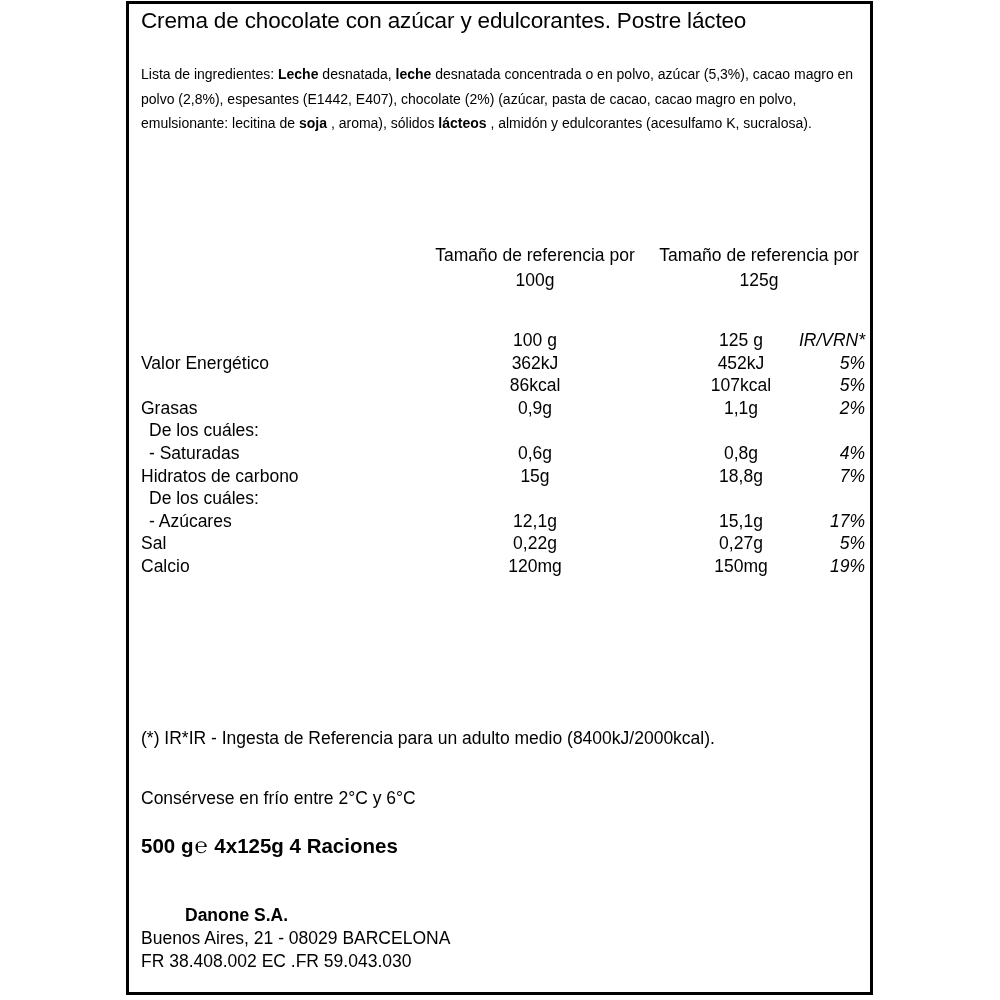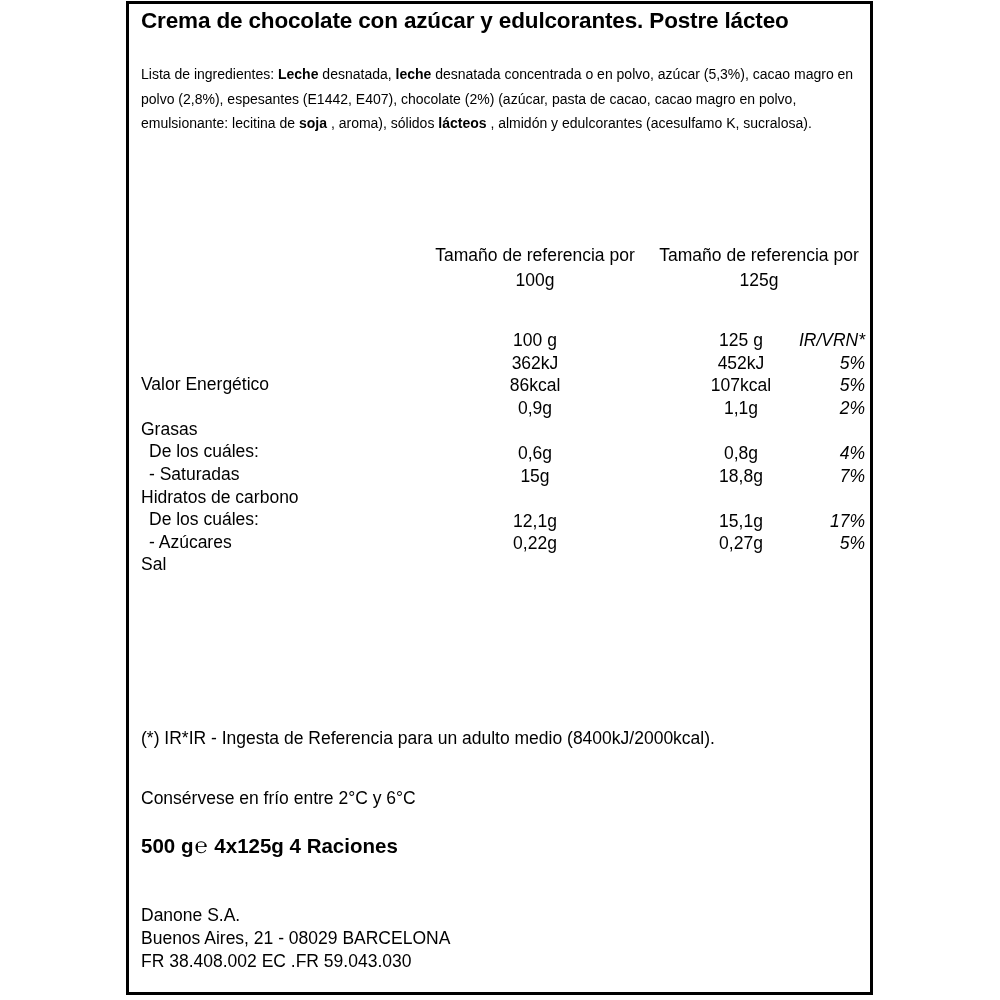--- a/index.html
+++ b/index.html
@@ -32,21 +32,21 @@
     width: 100%;
     height: 100%;
   }
 
   .product-title {
     position: absolute;
     left: 12px;
     top: 3px;
     width: 725px;
     font-size: 22.5px;
-    font-weight: bold;
+    font-weight: normal;
     letter-spacing: -0.15px;
     white-space: nowrap;
     line-height: 28px;
   }
 
   .ingredients {
     position: absolute;
     left: 12px;
     top: 58px;
     width: 722px;
@@ -87,21 +87,20 @@
     position: relative;
     height: 22.6px;
   }
   .nrow .lbl {
     position: absolute;
     left: 12px;
     top: 0;
     font-size: 17.5px;
     line-height: 22.6px;
     white-space: nowrap;
-    margin-top: 21px;
   }
   .nrow .lbl.indent1 { left: 20px; }
   .nrow .lbl.indent2 { left: 20px; }
   .nrow .v100 {
     position: absolute;
     left: 316px;
     width: 180px;
     top: 0;
     font-size: 17.5px;
     line-height: 22.6px;
@@ -163,22 +162,23 @@
   }
 
   .company {
     position: absolute;
     left: 12px;
     top: 900px;
     font-size: 17.5px;
     line-height: 23px;
   }
   .company .cname {
-    font-weight: normal;
-    white-space: nowrap;
+    font-weight: bold;
+    white-space: nowrap;
+    margin-left: 44px;
   }
   .company .caddr { white-space: nowrap; }
   .company .ccode { white-space: nowrap; }
 </style>
 </head>
 <body>
 
 <div id="label-panel">
   <div id="label-inner">
 
@@ -251,20 +251,26 @@
           <div class="v100">12,1g</div>
           <div class="v125">15,1g</div>
           <div class="vir">17%</div>
         </div>
         <div class="nrow">
           <div class="lbl">Sal</div>
           <div class="v100">0,22g</div>
           <div class="v125">0,27g</div>
           <div class="vir">5%</div>
         </div>
+        <div class="nrow">
+          <div class="lbl">Calcio</div>
+          <div class="v100">120mg</div>
+          <div class="v125">150mg</div>
+          <div class="vir">19%</div>
+        </div>
       </div>
 
     <div class="footnote">(*) IR*IR - Ingesta de Referencia para un adulto medio (8400kJ/2000kcal).</div>
 
     <div class="storage">Consérvese en frío entre 2°C y 6°C</div>
 
     <div class="weight-line">
       <span>500 g</span><span class="estimated-sign">℮</span> <span>4x125g  4 Raciones</span>
     </div>
 

